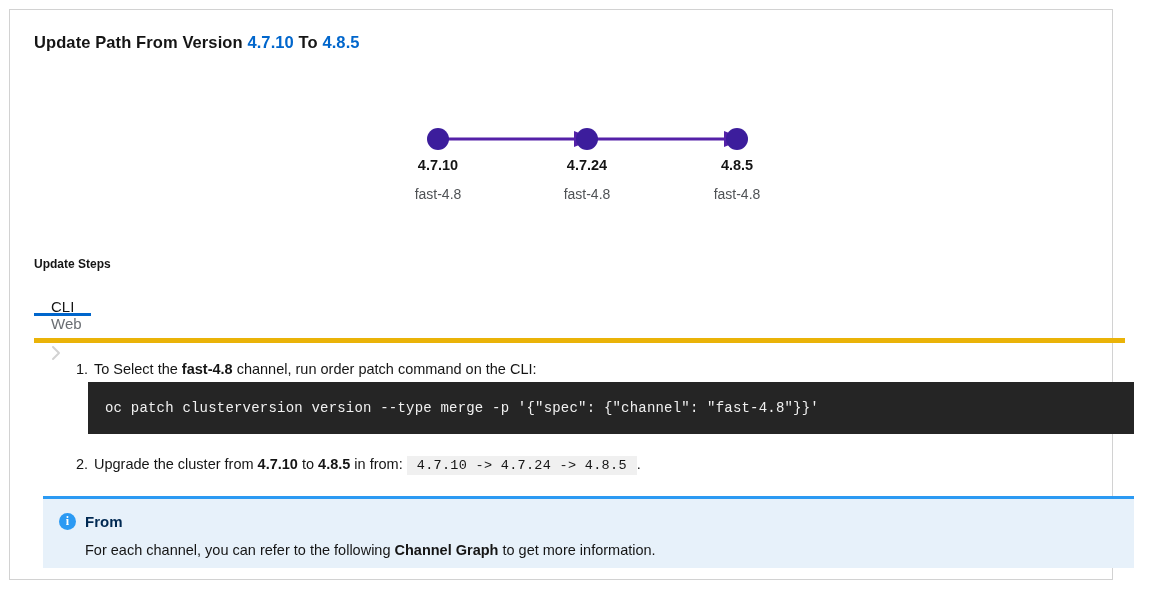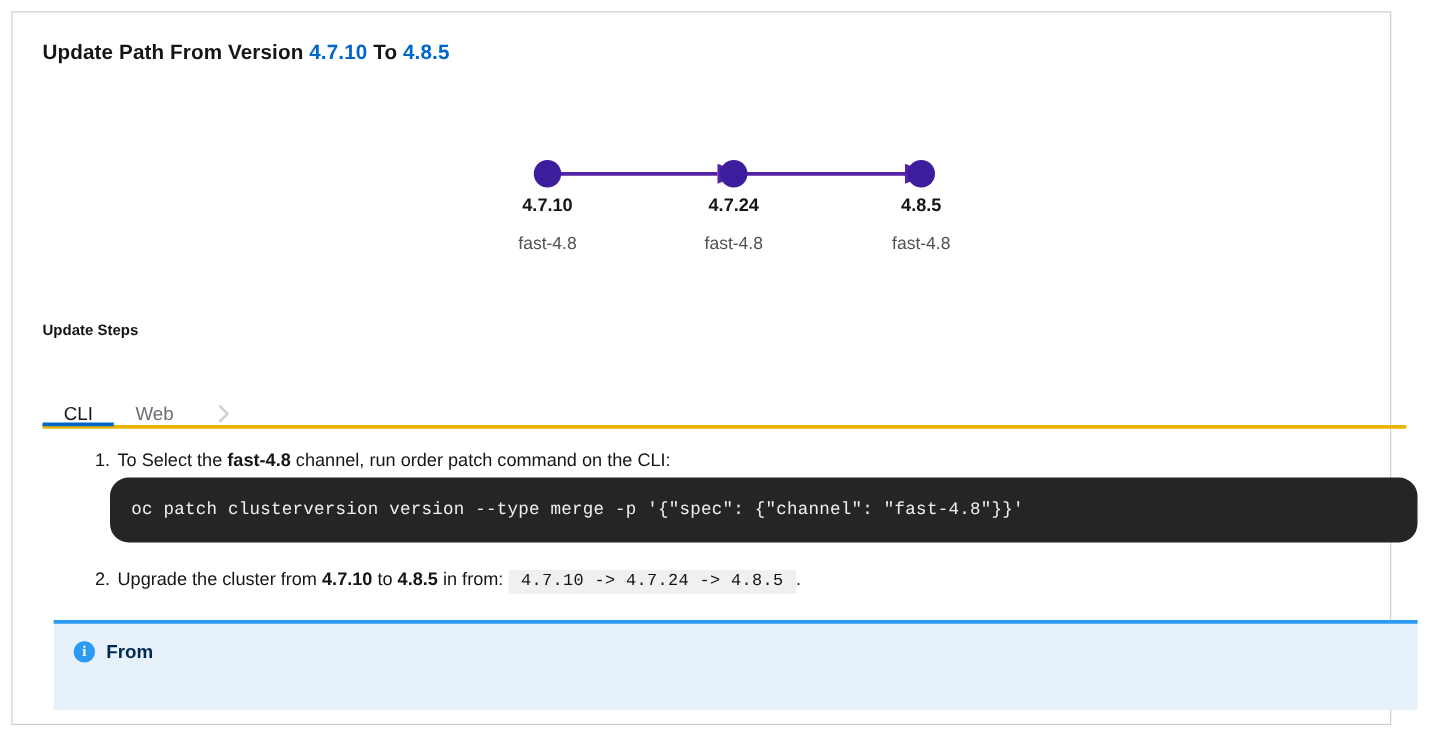--- a/index.html
+++ b/index.html
@@ -94,24 +94,25 @@
     font-weight: bold;
     color: #151515;
   }
 
   .tabs {
     position: absolute;
     left: 24px;
     top: 288px;
     width: 1091px;
     height: 45px;
-    border-bottom: 3px solid #eab308;
+    border-bottom: 5px solid #eab308;
     box-sizing: border-box;
     display: flex;
-    align-items: flex-end;
+    align-items: flex-start;
+    flex-direction: column;
   }
   .tab {
     position: relative;
     display: flex;
     align-items: center;
     justify-content: center;
     padding: 0 17px;
     font-size: 15px;
     color: #6a6e73;
     cursor: pointer;
@@ -172,21 +173,20 @@
     position: absolute;
     left: 78px;
     top: 372px;
     width: 1046px;
     height: 52px;
     background: #252525;
     box-sizing: border-box;
     display: flex;
     align-items: center;
     padding-left: 17px;
-    border-radius: 15px;
   }
   .code-block code {
     font-family: "Liberation Mono", monospace;
     font-size: 14px;
     color: #f0f0f0;
     white-space: pre;
     letter-spacing: 0.2px;
   }
 
   .step2 {
@@ -321,15 +321,18 @@
 
   <div class="step-line step2">
     <span class="step-num">2.</span><span>Upgrade the cluster from </span><b>4.7.10</b><span> to </span><b>4.8.5</b><span> in from: </span><span class="inline-code">4.7.10 -&gt; 4.7.24 -&gt; 4.8.5</span><span>.</span>
   </div>
 
   <div class="alert">
     <div class="alert-head">
       <span class="alert-icon">i</span>
       <span class="alert-title">From</span>
     </div>
+    <div class="alert-body">
+      <span>For each channel, you can refer to the following </span><b>Channel Graph</b><span> to get more information.</span>
+    </div>
   </div>
 
 </div>
 
 </body></html>

